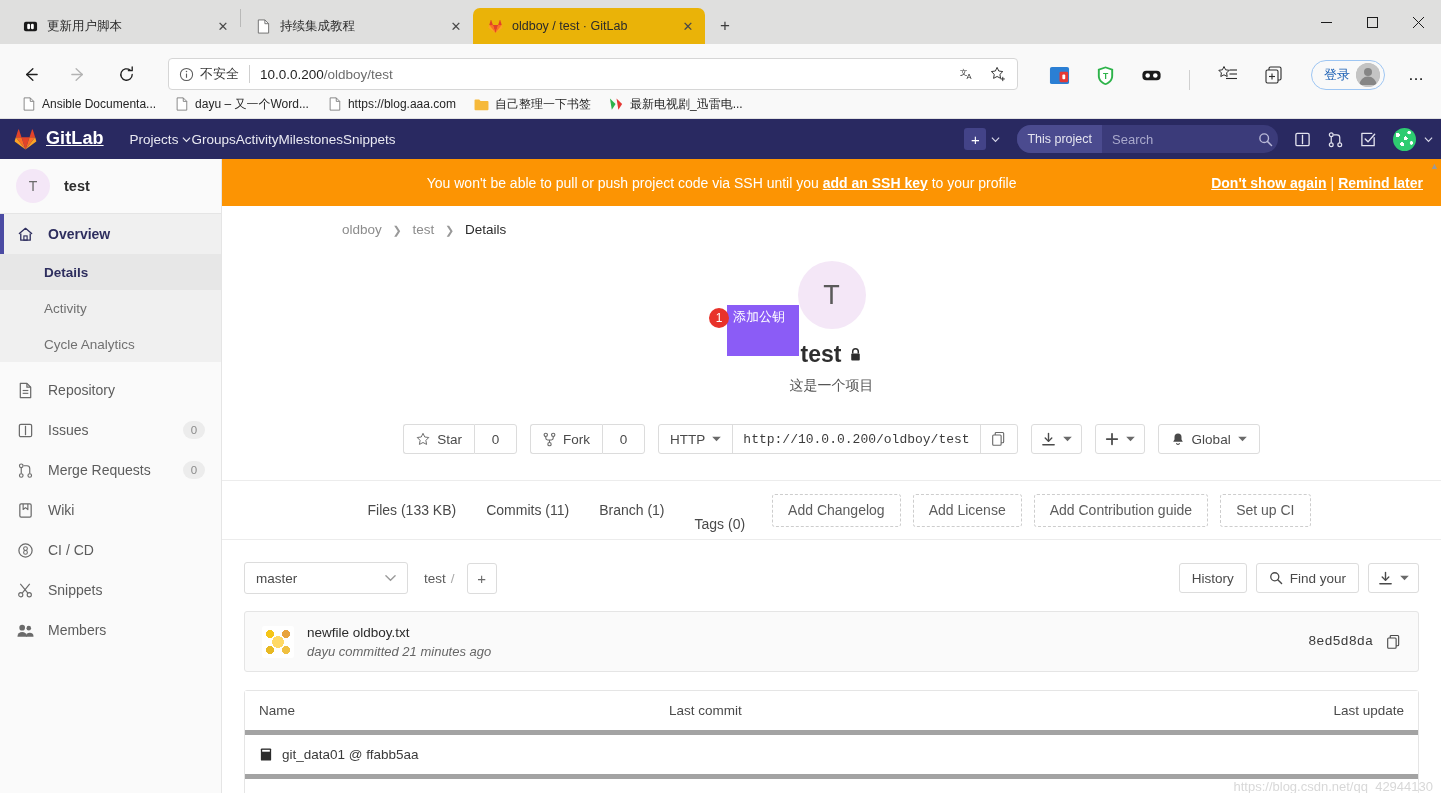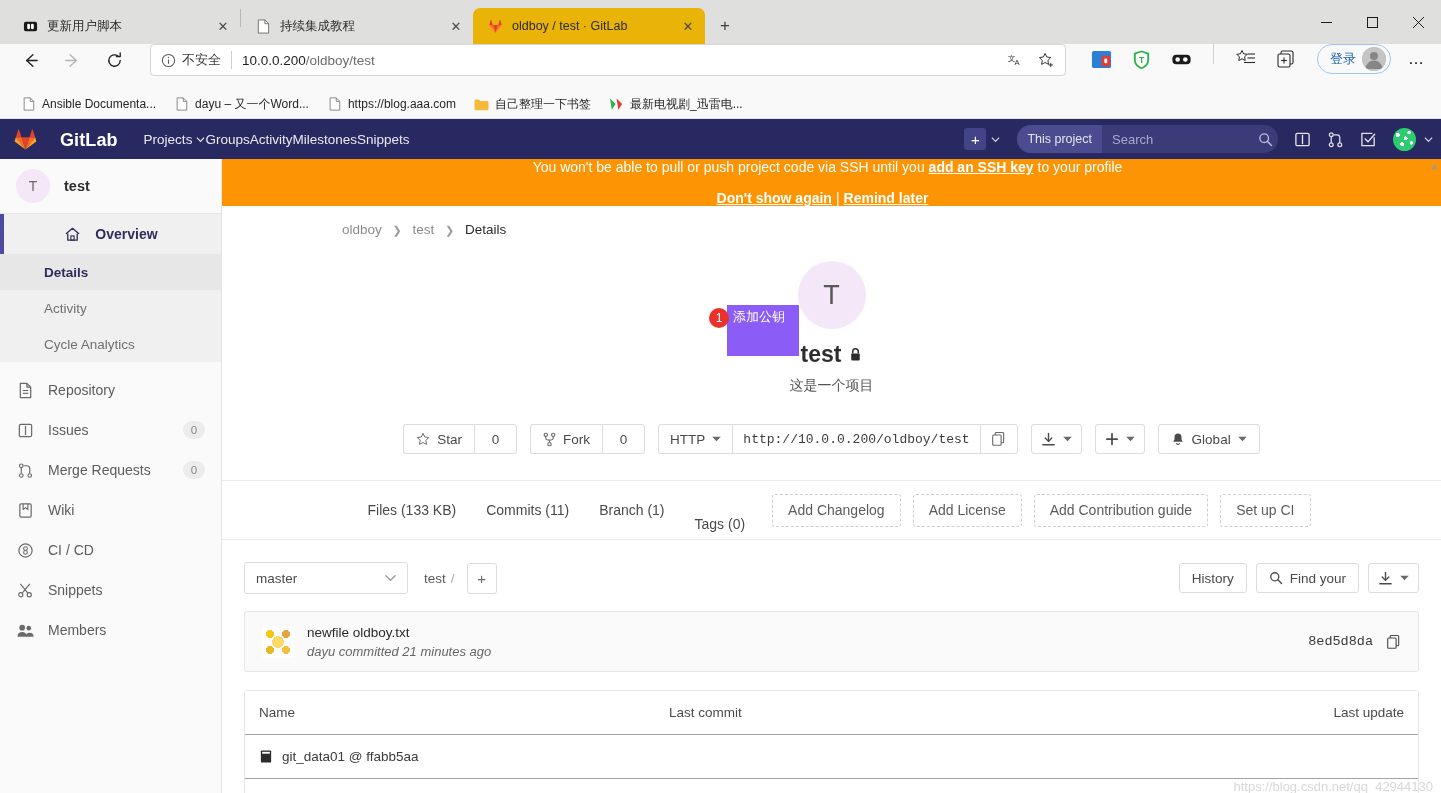--- a/index.html
+++ b/index.html
@@ -42,22 +42,22 @@
     display: flex; align-items: center; justify-content: center;
     font-size: 17px; color: #3c3c3c;
   }
   .winbtns { position: absolute; right: 0; top: 0; height: 44px; display: flex; align-items: center; }
   .winbtn {
     width: 46px; height: 32px; display: flex; align-items: center; justify-content: center;
     color: #1c1c1c; font-size: 12px;
   }
 
   .toolbar {
-    height: 46px; background: #f9f9f9; display: flex; align-items: flex-start;
-    padding: 0 10px 0 14px; gap: 10px;
+    height: 46px; background: #f9f9f9; display: flex; align-items: flex-end;
+    padding: 0 10px 0 14px; gap: 16px;
   }
   .navbtn {
     width: 32px; height: 32px; border-radius: 4px; display: flex;
     align-items: center; justify-content: center; color: #1f1f1f;
   }
   .navbtn.disabled { color: #b3b3b3; }
   .omnibox {
     flex: 1 1 auto; height: 32px; margin: 0 10px; background: #ffffff;
     border: 1px solid #d6d6d6; border-radius: 4px; display: flex; align-items: center;
     padding: 0 6px 0 10px; font-size: 13.5px; min-width: 0;
@@ -87,21 +87,21 @@
         font-size: 12px; color: #262626; white-space: nowrap; }
   .bm-ico { width: 15px; height: 15px; display:flex;align-items:center;justify-content:center;flex:0 0 15px;}
 
   
   .page { position: relative; width: 1441px; height: 679px; background: #fff; overflow: hidden; }
 
   .gl-nav {
     height: 40px; background: #292961; display: flex; align-items: center;
     padding-left: 14px; color: #fff; position: relative;
   }
-  .gl-logo { display:flex; align-items:flex-end; gap:23px; margin-right: 26px; }
+  .gl-logo { display:flex; align-items:flex-start; gap:9px; margin-right: 26px; text-decoration: underline; }
   .gl-logo-text { font-size: 18px; font-weight: 700; letter-spacing: .1px; }
   .gl-nav-links { display: flex; align-items: center; font-size: 13.5px; }
   .gl-nav-links a { color: #e9e9f2; text-decoration: none; display:flex; align-items:center; gap:4px;}
   .gl-nav-right { position: absolute; right: 8px; top: 0; height: 40px; display: flex; align-items: center; gap: 3px;}
   .plus-box { width:22px;height:22px;background:#434388;border-radius:3px;display:flex;align-items:center;justify-content:center;color:#fff;font-size:15px;}
   .plus-wrap { display:flex;align-items:center;gap:5px; padding: 0 8px; }
   .search-wrap { display:flex; align-items:center; height:28px; background:#3b3b7a; border-radius:14px; overflow:hidden; margin: 0 6px;}
   .this-project { background:#4b4b8f; color:#e5e5f0; font-size:12.5px; padding:0 10px; height:28px; display:flex;align-items:center;}
   .search-input { width: 150px; height:28px; display:flex;align-items:center; padding:0 6px 0 10px; color:#a9a9cc; font-size:13px;}
   .search-mag { width:26px;height:28px;display:flex;align-items:center;justify-content:center;color:#b9b9d8;}
@@ -125,34 +125,34 @@
   .side-av { width:34px;height:34px;border-radius:50%;background:#f4e7f7;color:#6b6b6b;
              display:flex;align-items:center;justify-content:center;font-size:14px;}
   .side-title { font-size:14.5px;color:#2e2e2e;font-weight:600;}
   .side-group { background:#fafafa; }
   .side-group.open { background:#f0f0f0; }
   .side-item {
     height: 40px; display:flex; align-items:center; gap:14px; padding:0 16px;
     font-size:14px; color:#5c5c5c; position:relative;
   }
   .side-item .ico { width:18px;height:18px;flex:0 0 18px;display:flex;align-items:center;justify-content:center;}
-  .side-item.active-group { color:#2e2e5e; font-weight:600;justify-content:center; }
+  .side-item.active-group { color:#2e2e5e; font-weight:600; }
   .side-item.active-group::before {
     content:""; position:absolute; left:0; top:0; width:4px; height:100%; background:#4b4ba3;
   }
   .side-sub { height: 36px; display:flex; align-items:center; padding-left:44px; font-size:13.5px; color:#707070;}
   .side-sub.selected { background:#e7e7e7; color:#2e2e5e; font-weight:600; }
   .side-count { margin-left:auto; background:#ececec; color:#8a8a8a; border-radius:9px;
                 min-width:22px;height:18px;display:flex;align-items:center;justify-content:center;font-size:11.5px;padding:0 6px;}
 
   .gl-main { flex: 1 1 auto; position: relative; background:#fff; overflow:hidden;}
 
   .alert-bar {
     height: 47px; background: #fc9403; color:#fff; display:flex; align-items:center;
-    padding: 0 18px 0 0; font-size: 14px; position:relative;flex-direction:column;
+    padding: 0 18px 0 0; font-size: 14px; position:relative;
   }
   .alert-text { flex:1 1 auto; text-align:center; padding-left: 10px;}
   .alert-text a { color:#fff; font-weight:700; text-decoration:underline; }
   .alert-actions a { color:#fff; font-weight:700; text-decoration:underline; font-size:14px;}
   .alert-actions span { color:#fff; margin:0 4px;}
 
   .callout {
     position: absolute; left: 709px; top: 186px; display:flex; align-items:flex-start; z-index: 30;
   }
   .callout-badge {
@@ -228,21 +228,21 @@
       radial-gradient(circle at 75% 75%, #f0c040 0 4px, transparent 4px),
       radial-gradient(circle at 50% 50%, #ffd966 0 6px, transparent 6px),
       #fff;
   }
   .commit-msg { font-size:13.5px; color:#2b2b2b; }
   .commit-sub { font-size:13px; color:#666; margin-top:4px;font-style:italic;}
   .commit-sha { margin-left:auto; display:flex; align-items:center; gap:13px;
                 font-family:"Liberation Mono",monospace; font-size:13.5px; color:#3a3a3a;}
 
   .files-table { margin: 18px 22px 0 22px; border:1px solid #e5e5e5; border-radius:3px; }
-  .ftr { display:flex; align-items:center; height:44px; padding: 0 14px; border-bottom:1px solid #a3a3a3; font-size:13.5px;}
+  .ftr { display:flex; align-items:center; height:44px; padding: 0 14px; border-bottom:5px solid #a3a3a3; font-size:13.5px;}
   .ftr.head { color:#4a4a4a; background:#fff;}
   .ftr .c-name { flex: 0 0 410px; display:flex; align-items:center; gap:9px; color:#3a3a3a;}
   .ftr .c-commit { flex: 1 1 auto; color:#666; }
   .ftr .c-update { flex: 0 0 120px; text-align:right; color:#666;}
   .ftr.head .c-commit, .ftr.head .c-update, .ftr.head .c-name { color:#4a4a4a; }
 
   .watermark {
     position:absolute; right: 8px; bottom: 4px; color:#d8d8d8; font-size:13px;
     font-family:"Liberation Sans", sans-serif; pointer-events:none;
   }

